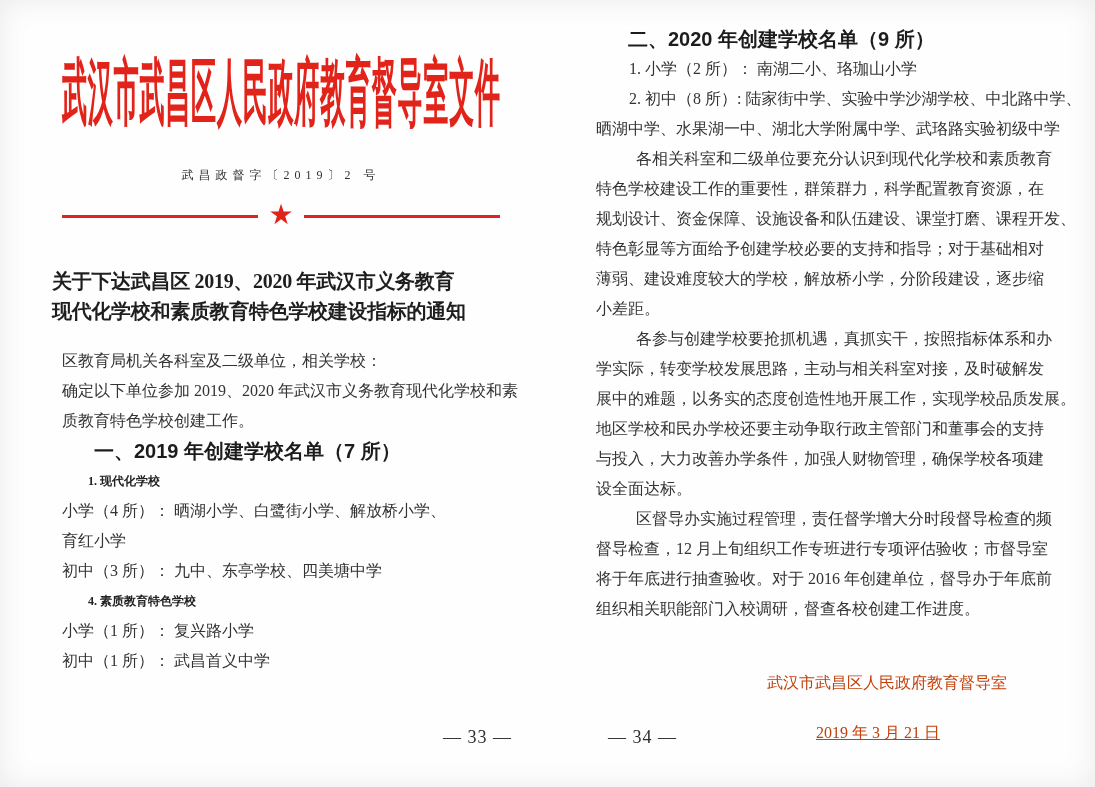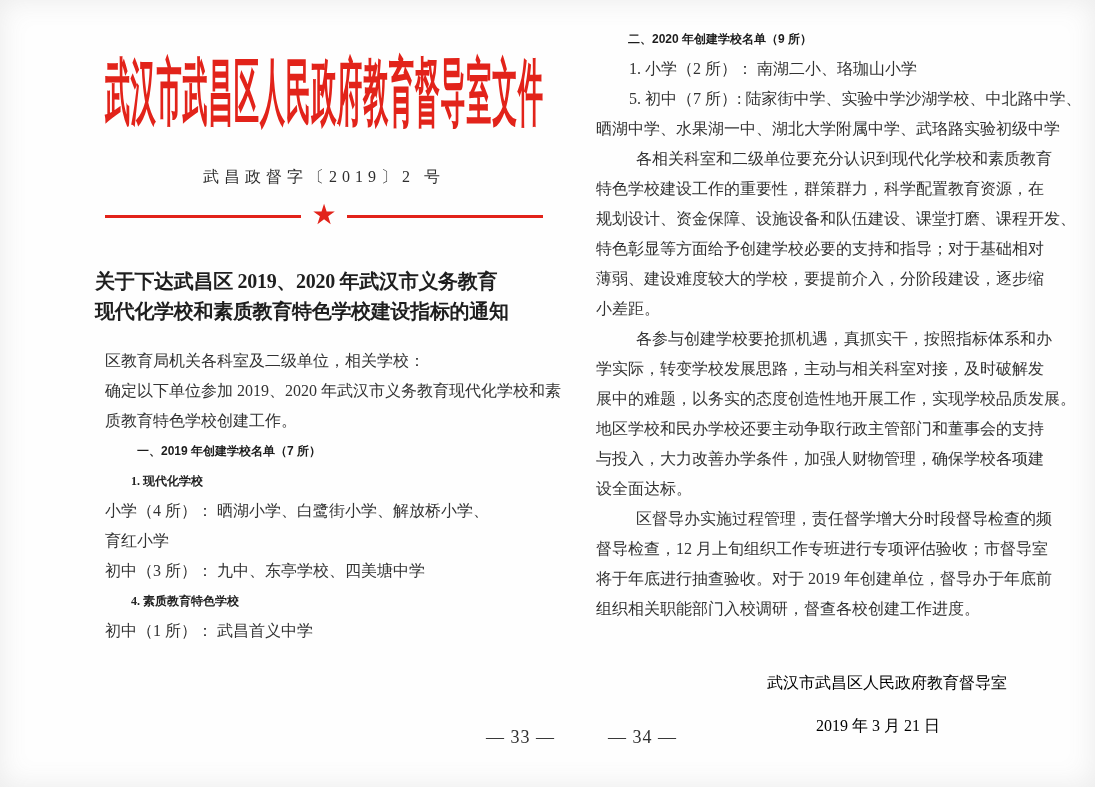--- a/index.html
+++ b/index.html
@@ -7,36 +7,36 @@
     width:1095px;height:787px;position:relative;overflow:hidden;
     background:#fdfdfc;
     font-family:"Liberation Serif","DejaVu Serif",serif;
     color:#363636;
   }
   .spread{
     position:absolute;inset:0;background:#fefefe;
     box-shadow:inset 0 0 28px rgba(110,110,110,.14);
   }
   .page{position:absolute;top:0;height:787px;}
-  .page-left{left:62px;width:438px;margin-left:43px;}
+  .page-left{left:62px;width:438px;}
   .page-right{left:596px;width:444px;}
 
   
   .banner{
     position:absolute;top:56px;left:0;width:438px;
     color:#e2231a;
     font-family:"Liberation Sans","DejaVu Sans",sans-serif;
     font-weight:900;font-size:25px;line-height:1;white-space:nowrap;
     text-align:justify;text-align-last:justify;
     transform:scaleY(2.9);transform-origin:0 0;
     letter-spacing:0;
   }
   .doc-number{
     position:absolute;top:167px;left:0;width:100%;
-    text-align:center;font-size:16px;letter-spacing:5px;color:#2e2e2e;
+    text-align:center;font-size:12px;letter-spacing:5px;color:#2e2e2e;
   }
   .rule{position:absolute;top:215px;left:0;width:438px;height:3px;}
   .rule .seg{position:absolute;top:0;height:3px;background:#e2231a;}
   .rule .seg.l{left:0;width:196px;}
   .rule .seg.r{right:0;width:196px;}
   .rule .star{
     position:absolute;left:0;top:-16px;width:438px;text-align:center;
     color:#e2231a;font-size:28px;line-height:32px;
     font-family:"DejaVu Sans",sans-serif;
   }
@@ -51,30 +51,30 @@
   .left-body{top:346px;width:450px;}
   .right-body{top:24px;width:450px;}
 
   .ind2{padding-left:40px;}      
   .ind-h{padding-left:32px;}     
   .ind-s{padding-left:26px;}     
   .ind-l{padding-left:33px;}     
 
   .hei{
     font-family:"Liberation Sans","DejaVu Sans",sans-serif;
-    font-weight:700;color:#1c1c1c;font-size:12px;
+    font-weight:700;color:#1c1c1c;font-size:20px;
   }
   .kai{font-weight:700;color:#222;font-size:12px;}
 
   .signature{
     position:absolute;top:668px;left:0;width:444px;
-    text-align:right;font-size:16px;line-height:30px;color:#000000;
+    text-align:right;font-size:16px;line-height:30px;color:#c2410c;
   }
   .signature .sig-name{padding-right:33px;white-space:nowrap;}
-  .signature .sig-date{padding-right:100px;margin-top:13px;}
+  .signature .sig-date{padding-right:100px;margin-top:20px;text-decoration:underline;}
 
   .page-num{
     position:absolute;top:727px;font-size:18px;color:#2f2f2f;
     letter-spacing:1px;white-space:nowrap;
   }
   .page-num.left-num{left:381px;}
   .page-num.right-num{left:12px;}
 </style>
 </head>
 <body>
@@ -97,50 +97,51 @@
     <div class="bodytext left-body">
       <div class="line">区教育局机关各科室及二级单位，相关学校：</div>
       <div class="line">确定以下单位参加 2019、2020 年武汉市义务教育现代化学校和素</div>
       <div class="line">质教育特色学校创建工作。</div>
       <div class="line ind-h hei">一、2019 年创建学校名单（7 所）</div>
       <div class="line ind-s kai">1. 现代化学校</div>
       <div class="line">小学（4 所）： 晒湖小学、白鹭街小学、解放桥小学、</div>
       <div class="line">育红小学</div>
       <div class="line">初中（3 所）： 九中、东亭学校、四美塘中学</div>
       <div class="line ind-s kai">4. 素质教育特色学校</div>
+      <div class="line">小学（1 所）： 复兴路小学</div>
       <div class="line">初中（1 所）： 武昌首义中学</div>
     </div>
 
     <div class="page-num left-num">— 33 —</div>
   </div>
 
   <div class="page page-right">
     <div class="bodytext right-body">
       <div class="line ind-h hei">二、2020 年创建学校名单（9 所）</div>
       <div class="line ind-l">1. 小学（2 所）： 南湖二小、珞珈山小学</div>
-      <div class="line ind-l">5. 初中（7 所）: 陆家街中学、实验中学沙湖学校、中北路中学、</div>
+      <div class="line ind-l">2. 初中（8 所）: 陆家街中学、实验中学沙湖学校、中北路中学、</div>
       <div class="line">晒湖中学、水果湖一中、湖北大学附属中学、武珞路实验初级中学</div>
 
       <div class="line ind2">各相关科室和二级单位要充分认识到现代化学校和素质教育</div>
       <div class="line">特色学校建设工作的重要性，群策群力，科学配置教育资源，在</div>
       <div class="line">规划设计、资金保障、设施设备和队伍建设、课堂打磨、课程开发、</div>
       <div class="line">特色彰显等方面给予创建学校必要的支持和指导；对于基础相对</div>
-      <div class="line">薄弱、建设难度较大的学校，要提前介入，分阶段建设，逐步缩</div>
+      <div class="line">薄弱、建设难度较大的学校，解放桥小学，分阶段建设，逐步缩</div>
       <div class="line">小差距。</div>
 
       <div class="line ind2">各参与创建学校要抢抓机遇，真抓实干，按照指标体系和办</div>
       <div class="line">学实际，转变学校发展思路，主动与相关科室对接，及时破解发</div>
       <div class="line">展中的难题，以务实的态度创造性地开展工作，实现学校品质发展。</div>
       <div class="line">地区学校和民办学校还要主动争取行政主管部门和董事会的支持</div>
       <div class="line">与投入，大力改善办学条件，加强人财物管理，确保学校各项建</div>
       <div class="line">设全面达标。</div>
 
       <div class="line ind2">区督导办实施过程管理，责任督学增大分时段督导检查的频</div>
       <div class="line">督导检查，12 月上旬组织工作专班进行专项评估验收；市督导室</div>
-      <div class="line">将于年底进行抽查验收。对于 2019 年创建单位，督导办于年底前</div>
+      <div class="line">将于年底进行抽查验收。对于 2016 年创建单位，督导办于年底前</div>
       <div class="line">组织相关职能部门入校调研，督查各校创建工作进度。</div>
     </div>
 
     <div class="signature">
       <div class="sig-name">武汉市武昌区人民政府教育督导室</div>
       <div class="sig-date">2019 年 3 月 21 日</div>
     </div>
 
     <div class="page-num right-num">— 34 —</div>
   </div>

